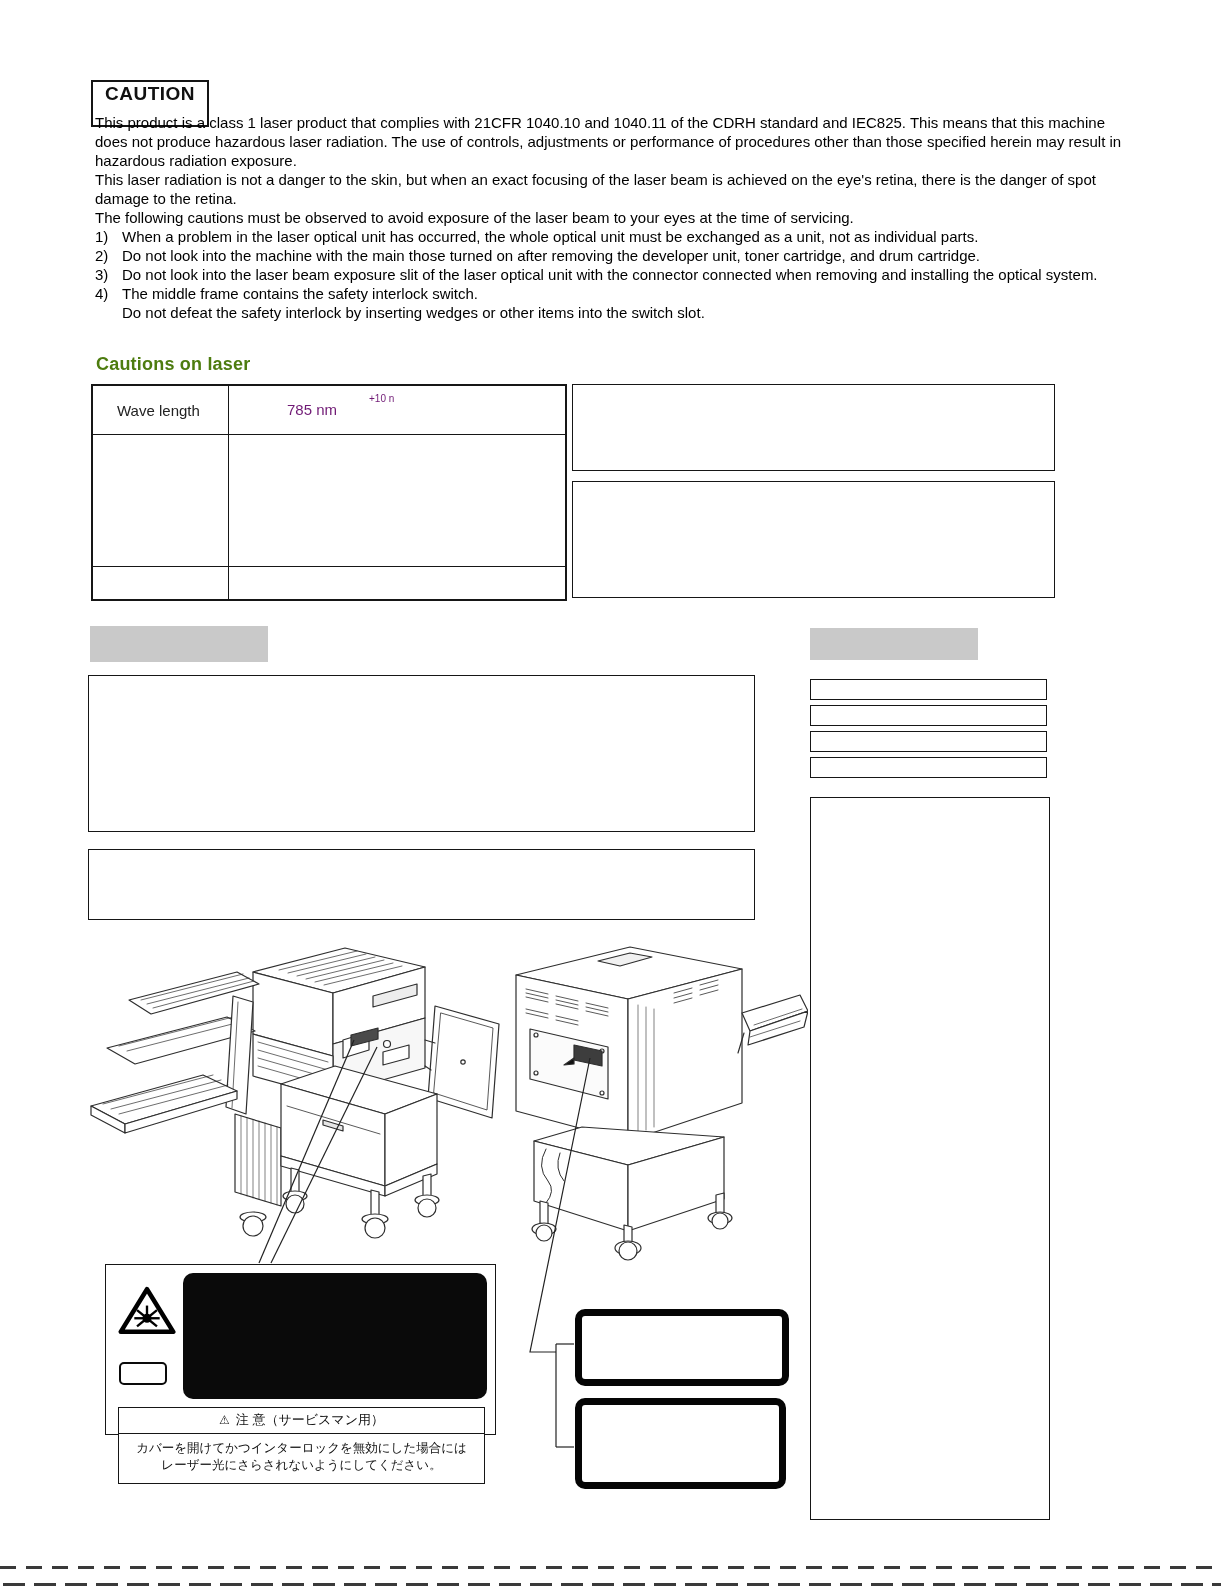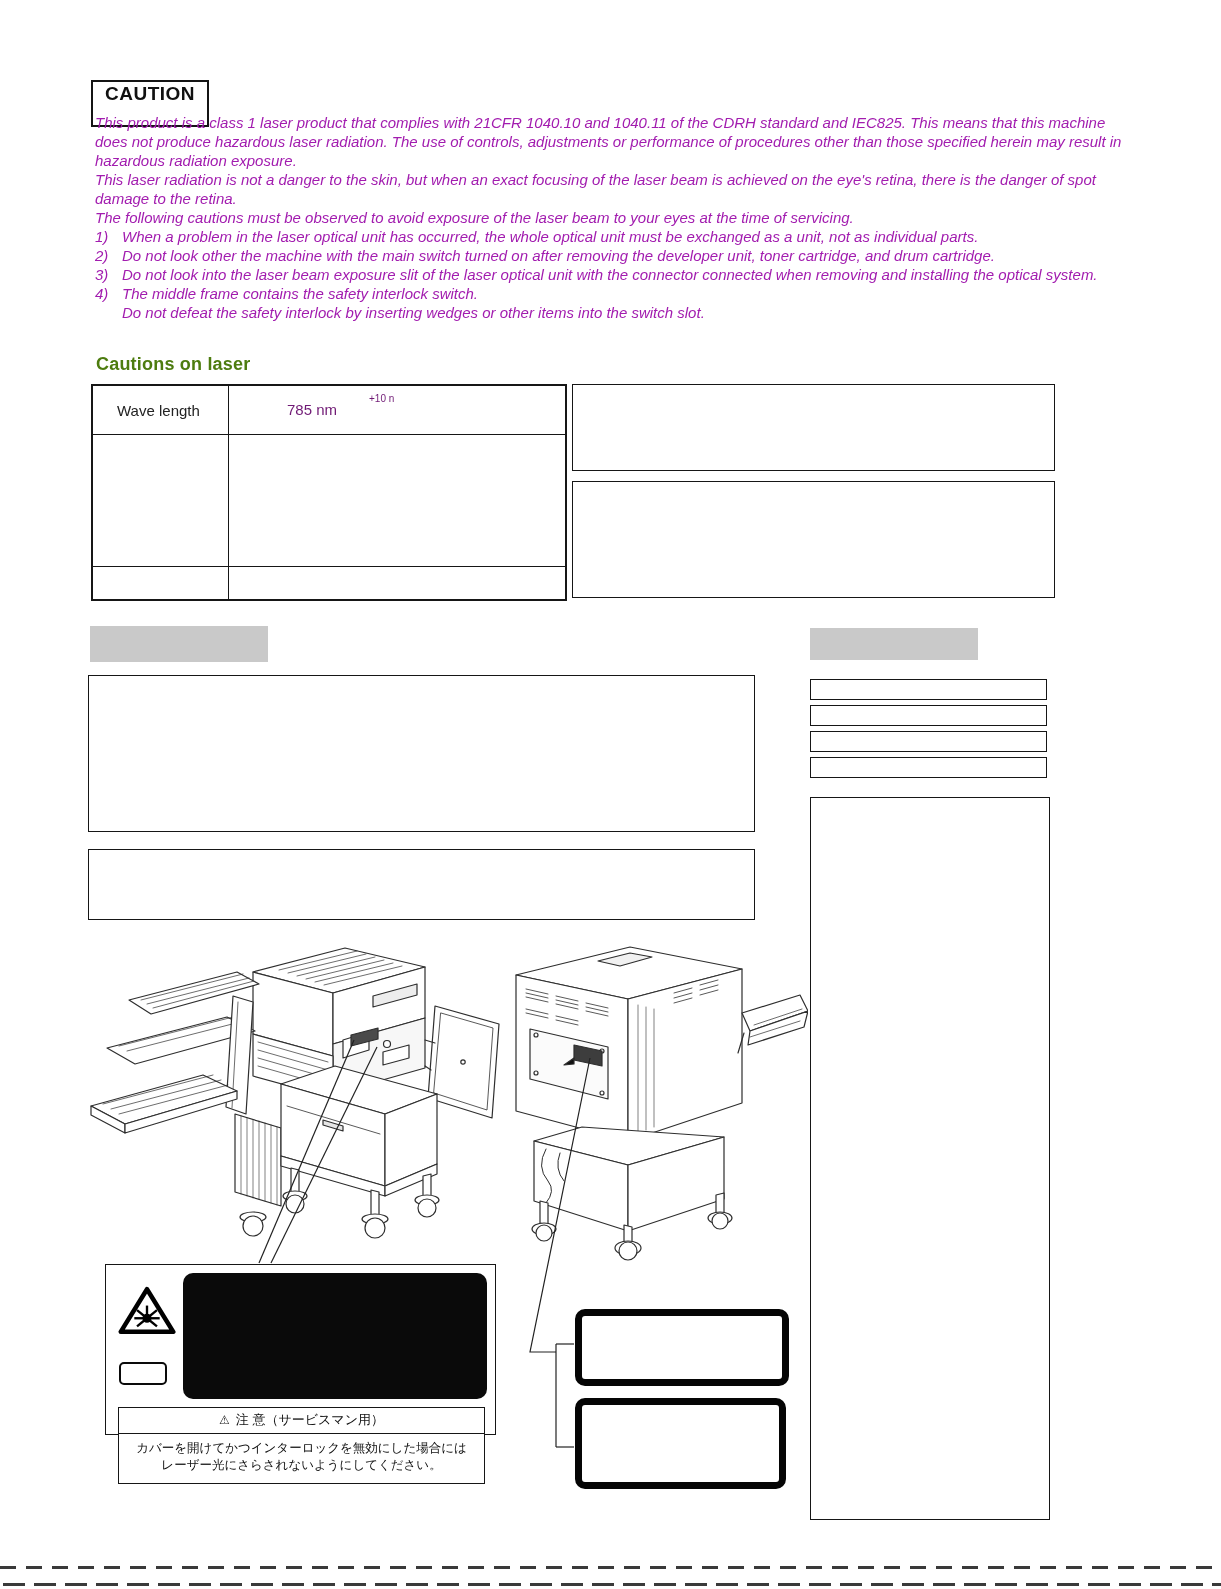--- a/index.html
+++ b/index.html
@@ -12,21 +12,21 @@
   .page { position:relative; width:1221px; height:1589px; background:#fff; overflow:hidden; }
 
   
   .caution-badge {
     position:absolute; left:91px; top:80px;
     border:2.5px solid #141414; padding:1px 12px 20px;
     font-size:19px; font-weight:700; letter-spacing:.5px; color:#111;
   }
 
   
-  .intro { position:absolute; left:95px; top:113px; width:1045px; font-size:15px; line-height:19px; color:#a21caf;font-style:italic; }
+  .intro { position:absolute; left:95px; top:113px; width:1045px; font-size:15px; line-height:19px; color:#000000; }
   .intro p { margin:0; }
   .li { position:relative; padding-left:27px; }
   .li .num { position:absolute; left:0; top:0; }
 
   .section-title { position:absolute; left:96px; top:354px; font-size:18px; font-weight:700; color:#4d7c0f; letter-spacing:.2px; }
 
   
   .spec-table { position:absolute; left:91px; top:384px; width:476px; height:217px; border:2px solid #161616; display:flex; flex-direction:column; background:#fff; }
   .spec-row { display:flex; border-bottom:1.5px solid #161616; }
   .spec-row.last { border-bottom:none; flex:1; }
@@ -86,21 +86,21 @@
   <div class="intro">
     <p>This product is a class 1 laser product that complies with 21CFR 1040.10 and 1040.11 of the CDRH standard and IEC825. This means that this machine does not produce hazardous laser radiation. The use of controls, adjustments or performance of procedures other than those specified herein may result in hazardous radiation exposure.</p>
     <p>This laser radiation is not a danger to the skin, but when an exact focusing of the laser beam is achieved on the eye's retina, there is the danger of spot damage to the retina.</p>
     <p>The following cautions must be observed to avoid exposure of the laser beam to your eyes at the time of servicing.</p>
     <div class="li">
       <span class="num">1)</span>
       <span class="txt">When a problem in the laser optical unit has occurred, the whole optical unit must be exchanged as a unit, not as individual parts.</span>
     </div>
     <div class="li">
       <span class="num">2)</span>
-      <span class="txt">Do not look other the machine with the main switch turned on after removing the developer unit, toner cartridge, and drum cartridge.</span>
+      <span class="txt">Do not look into the machine with the main those turned on after removing the developer unit, toner cartridge, and drum cartridge.</span>
     </div>
     <div class="li">
       <span class="num">3)</span>
       <span class="txt">Do not look into the laser beam exposure slit of the laser optical unit with the connector connected when removing and installing the optical system.</span>
     </div>
     <div class="li">
       <span class="num">4)</span>
       <span class="txt">
         <span>The middle frame contains the safety interlock switch.</span><br>
         <span>Do not defeat the safety interlock by inserting wedges or other items into the switch slot.</span>

